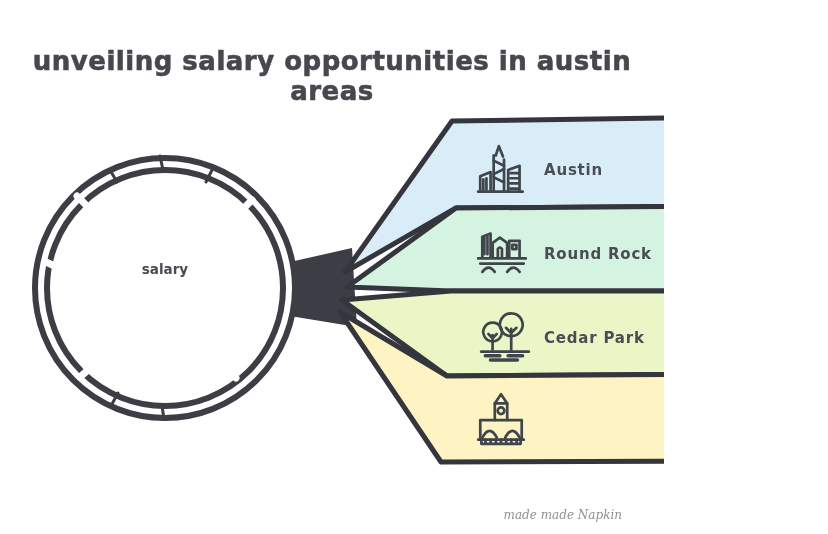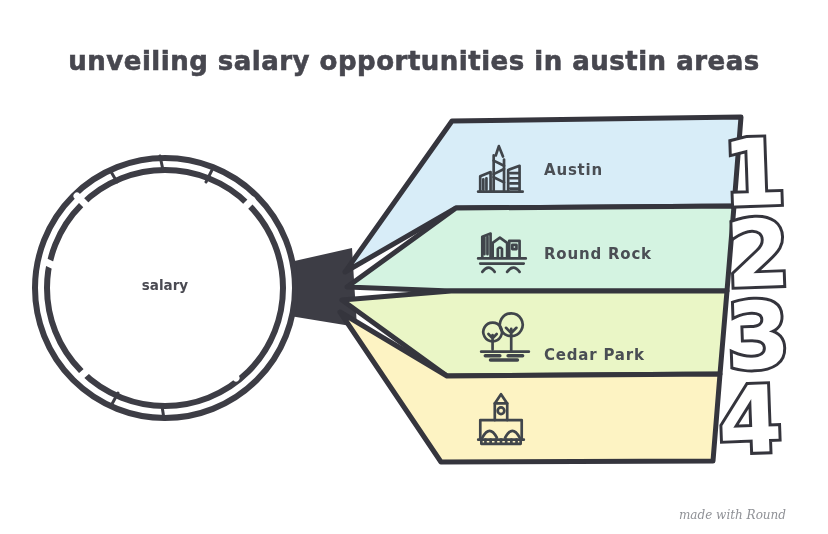--- a/index.html
+++ b/index.html
@@ -1,27 +1,27 @@
 <!DOCTYPE html>
 <html><head>
 <meta charset="utf-8">
 <style>
   html,body{margin:0;padding:0;background:#ffffff;}
   #stage{
-    position:relative;width:828px;height:534px;background:#ffffff;
+    position:relative;width:664px;height:534px;background:#ffffff;
     border-radius:16px;overflow:hidden;
     font-family:"DejaVu Sans","Liberation Sans",sans-serif;
   }
   .title{
     position:absolute;left:0;right:0;top:46px;text-align:center;
     font-size:26px;font-weight:bold;letter-spacing:0.5px;color:#47474f;
     -webkit-text-stroke:0.6px #47474f;
   }
   .lens-text{
-    position:absolute;left:65px;top:276px;width:200px;text-align:center;
+    position:absolute;left:65px;top:260px;width:200px;text-align:center;
     font-size:13.5px;line-height:18px;font-weight:bold;color:#4a4a52;
   }
   .band-label{
     position:absolute;font-size:15px;font-weight:bold;color:#4a4e54;
     letter-spacing:0.8px;white-space:nowrap;
   }
   .band-icon{position:absolute;width:58px;height:58px;color:#40454b;}
   .band-icon svg{width:100%;height:100%;}
   .watermark{
     position:absolute;right:42px;bottom:12px;
@@ -119,30 +119,30 @@
     <svg viewBox="0 0 56 56" fill="none" stroke="currentColor" stroke-width="2.6" stroke-linecap="round" stroke-linejoin="round">
       <path d="M16 36 a9 9 0 1 1 0.1 0"></path>
       <path d="M16 44 V30 M16 33 L12 29 M16 33 L20 29"></path>
       <path d="M34 31 a11 11 0 1 1 0.1 0"></path>
       <path d="M34 46 V24 M34 28 L29 23 M34 28 L39 23"></path>
       <path d="M5 46 H51"></path>
       <path d="M9 50 H23 M31 50 H45" stroke-width="3.4"></path>
       <path d="M14 54 H40" stroke-width="3.4"></path>
     </svg>
   </div>
-  <div class="band-label" style="left:544px;top:346px">Cedar Park</div>
+  <div class="band-label" style="left:544px;top:329px">Cedar Park</div>
 
   <div class="band-icon" style="left:472px;top:390px">
     <svg viewBox="0 0 56 56" fill="none" stroke="currentColor" stroke-width="2.6" stroke-linecap="round" stroke-linejoin="round">
       <path d="M22 29 V13 H34 V29"></path>
       <path d="M22 13 L28 4 L34 13"></path>
       <circle cx="28" cy="20" r="3.2"></circle>
       <path d="M8 48 V29 H48 V48"></path>
       <path d="M10 46 Q17 33 24 46"></path>
       <path d="M32 46 Q39 33 46 46"></path>
       <path d="M6 48 H50"></path>
       <path d="M9 48 V52 H47 V48 M13 48 V52 M18 48 V52 M23 48 V52 M28 48 V52 M33 48 V52 M38 48 V52 M43 48 V52"></path>
     </svg>
   </div>
 
-  <div class="watermark">made with Round</div>
+  <div class="watermark">made made Napkin</div>
 
 </div>
 
 </body></html>

